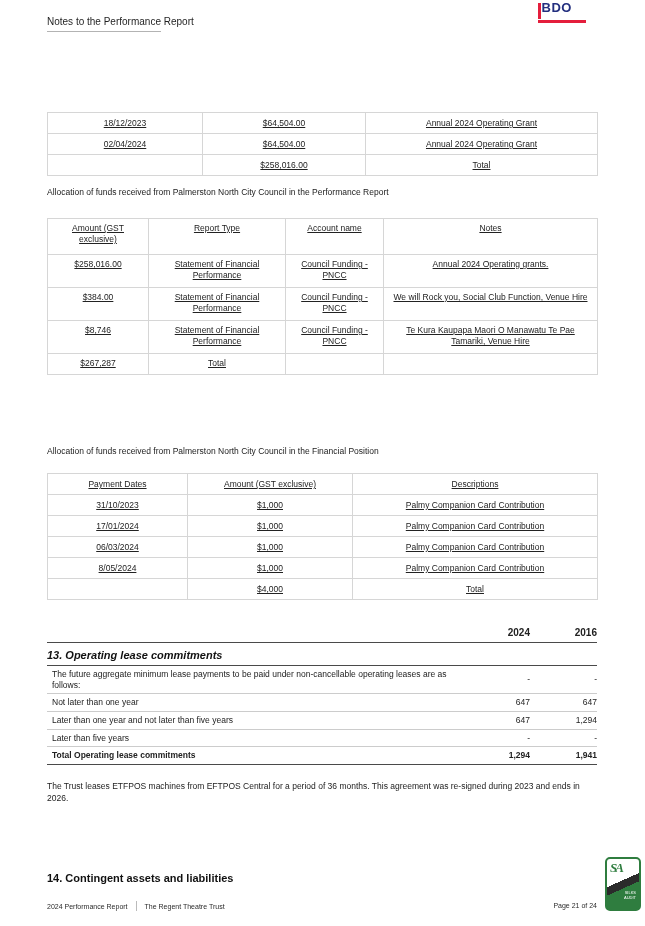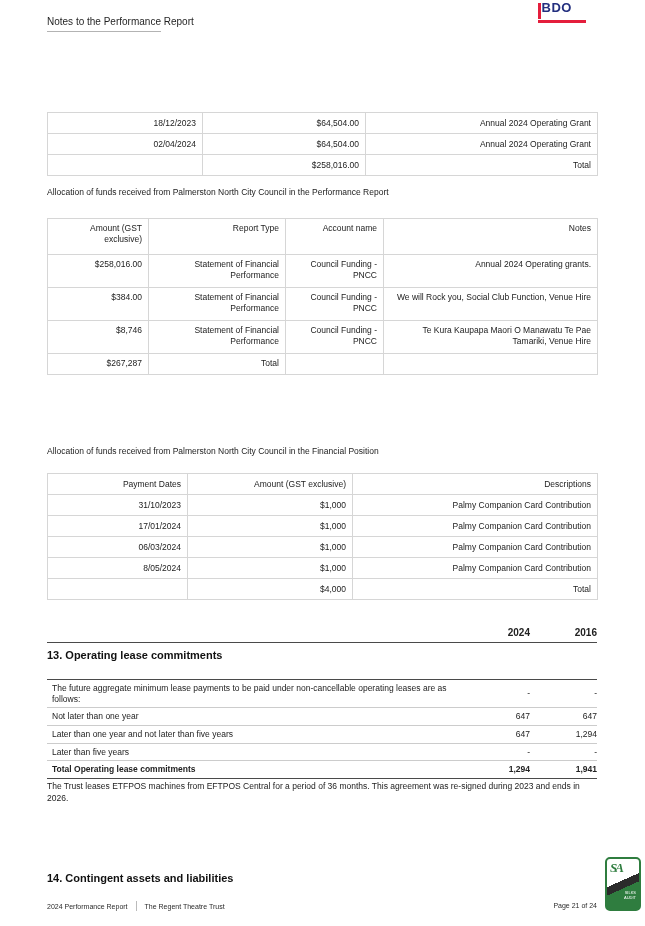--- a/index.html
+++ b/index.html
@@ -13,41 +13,41 @@
   .title-rule { position:absolute; left:47px; top:31px; width:114px; border-top:1px solid #b3b3b3; }
 
   .bdo-logo { position:absolute; left:538px; top:1px; width:48px; }
   .bdo-row { display:flex; align-items:flex-start; }
   .bdo-bar { width:2.5px; height:16px; background:#e41e3c; margin-top:2px; }
   .bdo-text { font-size:13px; font-weight:bold; color:#232f7f; line-height:1; letter-spacing:0.5px; padding-left:1px; }
   .bdo-underline { height:2.5px; background:#e41e3c; margin-top:1px; width:48px; }
 
   
   table.grid { position:absolute; left:47px; border-collapse:collapse; table-layout:fixed; width:550px; font-size:8.5px; color:#222; }
-  table.grid td, table.grid th { border:1px solid #d6d6d6; padding:2px 6px; text-align:right; font-weight:normal; vertical-align:middle; overflow:hidden; }
+  table.grid td, table.grid th { border:1px solid #d6d6d6; padding:2px 6px; text-align:center; font-weight:normal; vertical-align:middle; overflow:hidden;text-decoration:underline; }
   #payments-table { top:112px; }
   #payments-table tr { height:21px; }
   #performance-table { top:218px; }
   #performance-table td, #performance-table th { vertical-align:top; padding:4px 6px; line-height:1.3; }
   #performance-table tr.hdr { height:36px; }
   #performance-table tr.body { height:33px; }
   #performance-table tr.total { height:21px; }
   #position-table { top:473px; }
   #position-table tr { height:21px; }
 
   .caption { position:absolute; left:47px; font-size:8.5px; color:#222; }
   #caption-performance { top:187px; }
   #caption-position { top:446px; }
 
   
   .lease { position:absolute; left:47px; top:627px; width:550px; font-size:8.5px; }
   .years-row { display:flex; border-bottom:1px solid #4a4a4a; padding-bottom:4px; }
   .years-row .sp { flex:1; }
   .yv { width:67px; text-align:right; font-weight:bold; font-size:10px; }
-  .lease-heading { font-size:11px; font-weight:bold; color:#111; padding-top:6px; padding-bottom:18px; border-bottom:1px solid #4a4a4a; }
+  .lease-heading { font-size:11px; font-weight:bold; color:#111; padding-top:6px; padding-bottom:4px; border-bottom:1px solid #4a4a4a;font-style:italic; }
   .s13-row { display:flex; align-items:center; border-bottom:1px solid #cccccc; padding:3px 0; line-height:1.25; }
   .s13-label { flex:1; padding-left:5px; }
   .s13-v { width:67px; text-align:right; }
   .s13-row.total { font-weight:bold; border-bottom:1px solid #4a4a4a; }
 
   .para { position:absolute; left:47px; top:781px; width:550px; font-size:8.5px; line-height:1.4; color:#222; }
   .h14 { position:absolute; left:47px; top:832px; font-size:11px; font-weight:bold; color:#111;margin-top:40px; }
 
   
   .footer-left { position:absolute; left:47px; top:901px; font-size:7px; color:#2b2b2b; display:flex; align-items:center; }

